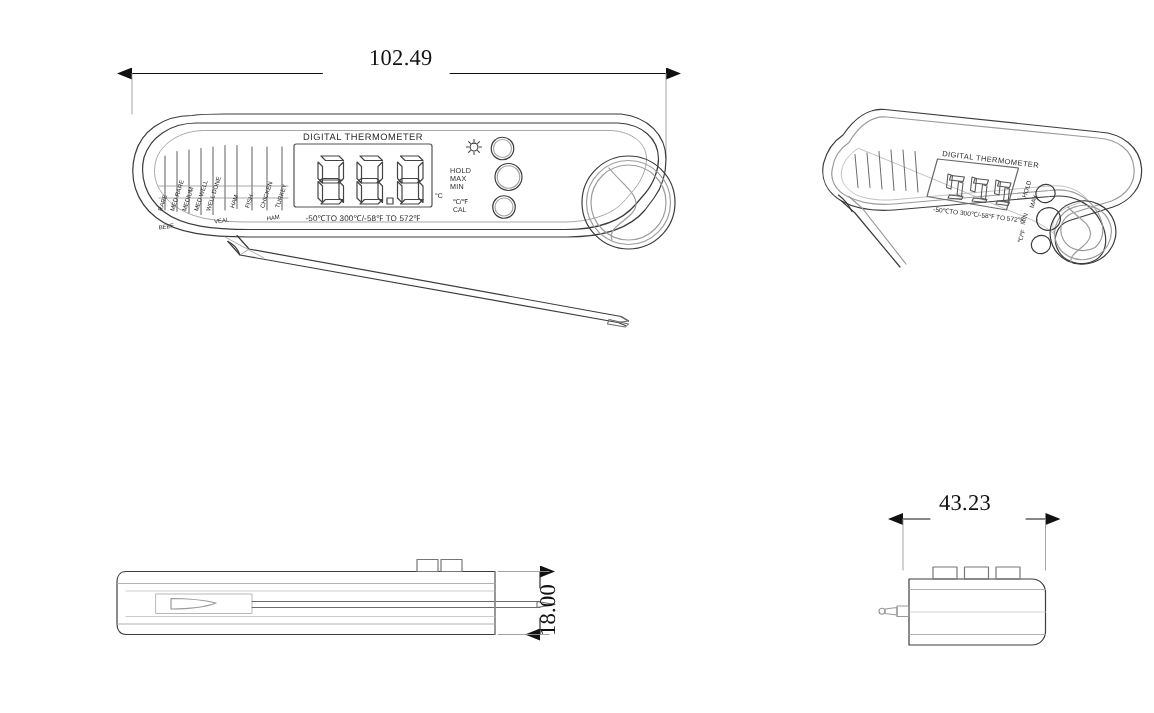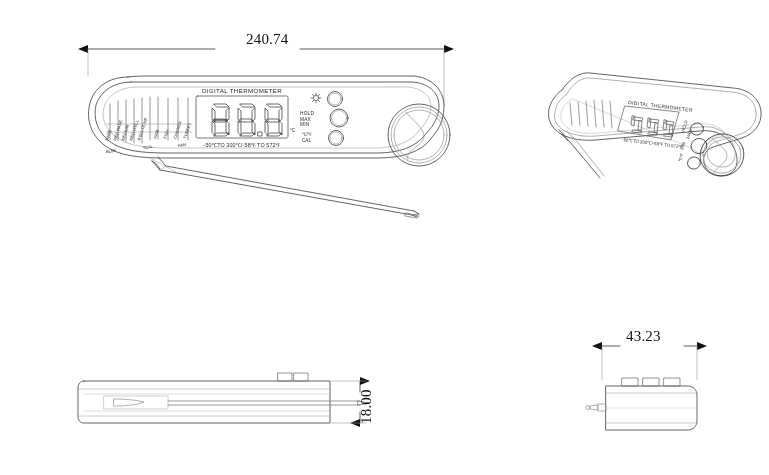--- a/index.html
+++ b/index.html
@@ -349,19 +349,19 @@
 
       <text class="microtext" x="0" y="0" font-size="5" letter-spacing="0.3" transform="translate(628,104) rotate(7)">DIGITAL THERMOMETER</text>
       <text class="microtext" x="0" y="0" font-size="4.4" transform="translate(622,141) rotate(7)">-50℃TO 300℃/-58℉ TO 572℉</text>
       <text class="microtext" x="0" y="0" font-size="4.2" transform="translate(684,132) rotate(-72)">HOLD</text>
       <text class="microtext" x="0" y="0" font-size="4.2" transform="translate(689,139) rotate(-72)">MAX</text>
       <text class="microtext" x="0" y="0" font-size="4.2" transform="translate(683,150) rotate(-72)">MIN</text>
       <text class="microtext" x="0" y="0" font-size="4" transform="translate(681,162) rotate(-72)">℃/℉</text>
     </g>
   </svg>
 
-  <div class="lbl-dim" style="left:246px;top:31px;">240.74</div>
+  <div class="lbl-dim" style="left:246px;top:31px;">102.49</div>
 
   <div class="lbl-dim" style="left:626px;top:328px;">43.23</div>
 
   <div class="lbl-dim lbl-rot" style="left:358px;top:424px;">18.00</div>
 
 </div>
 
 </body></html>

